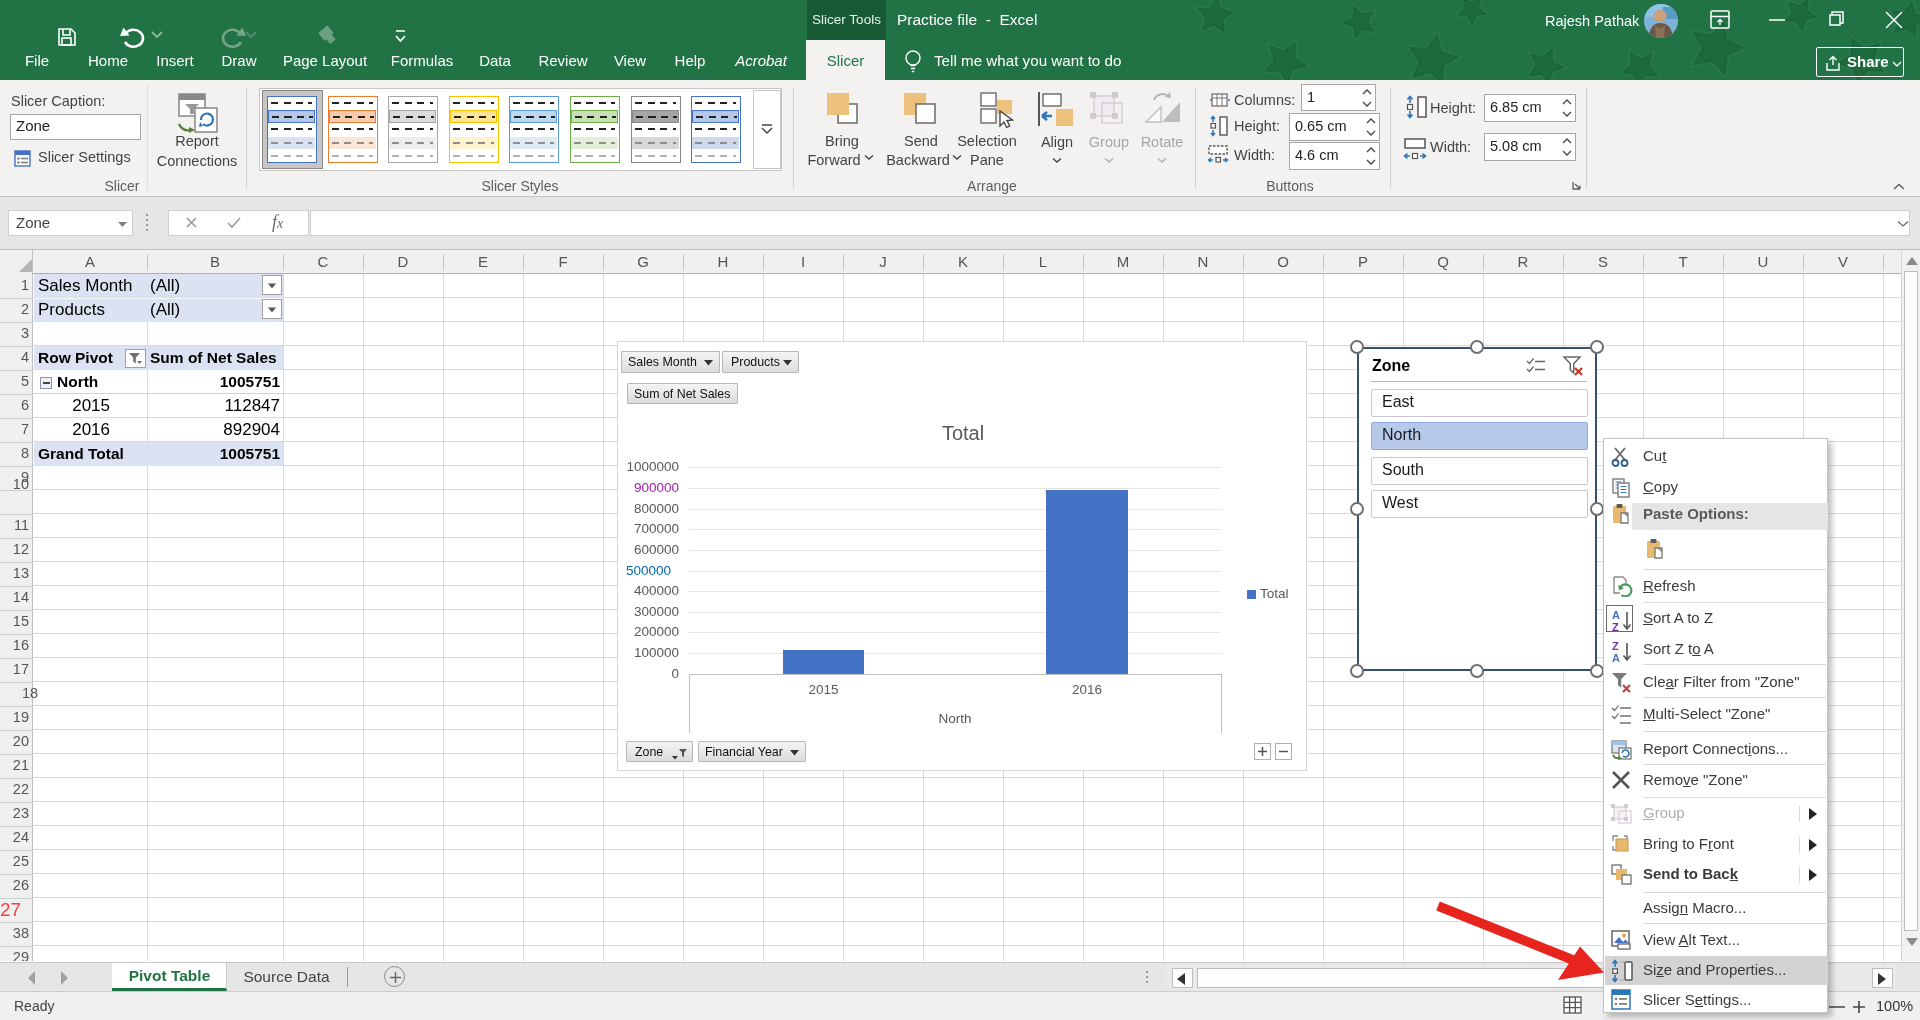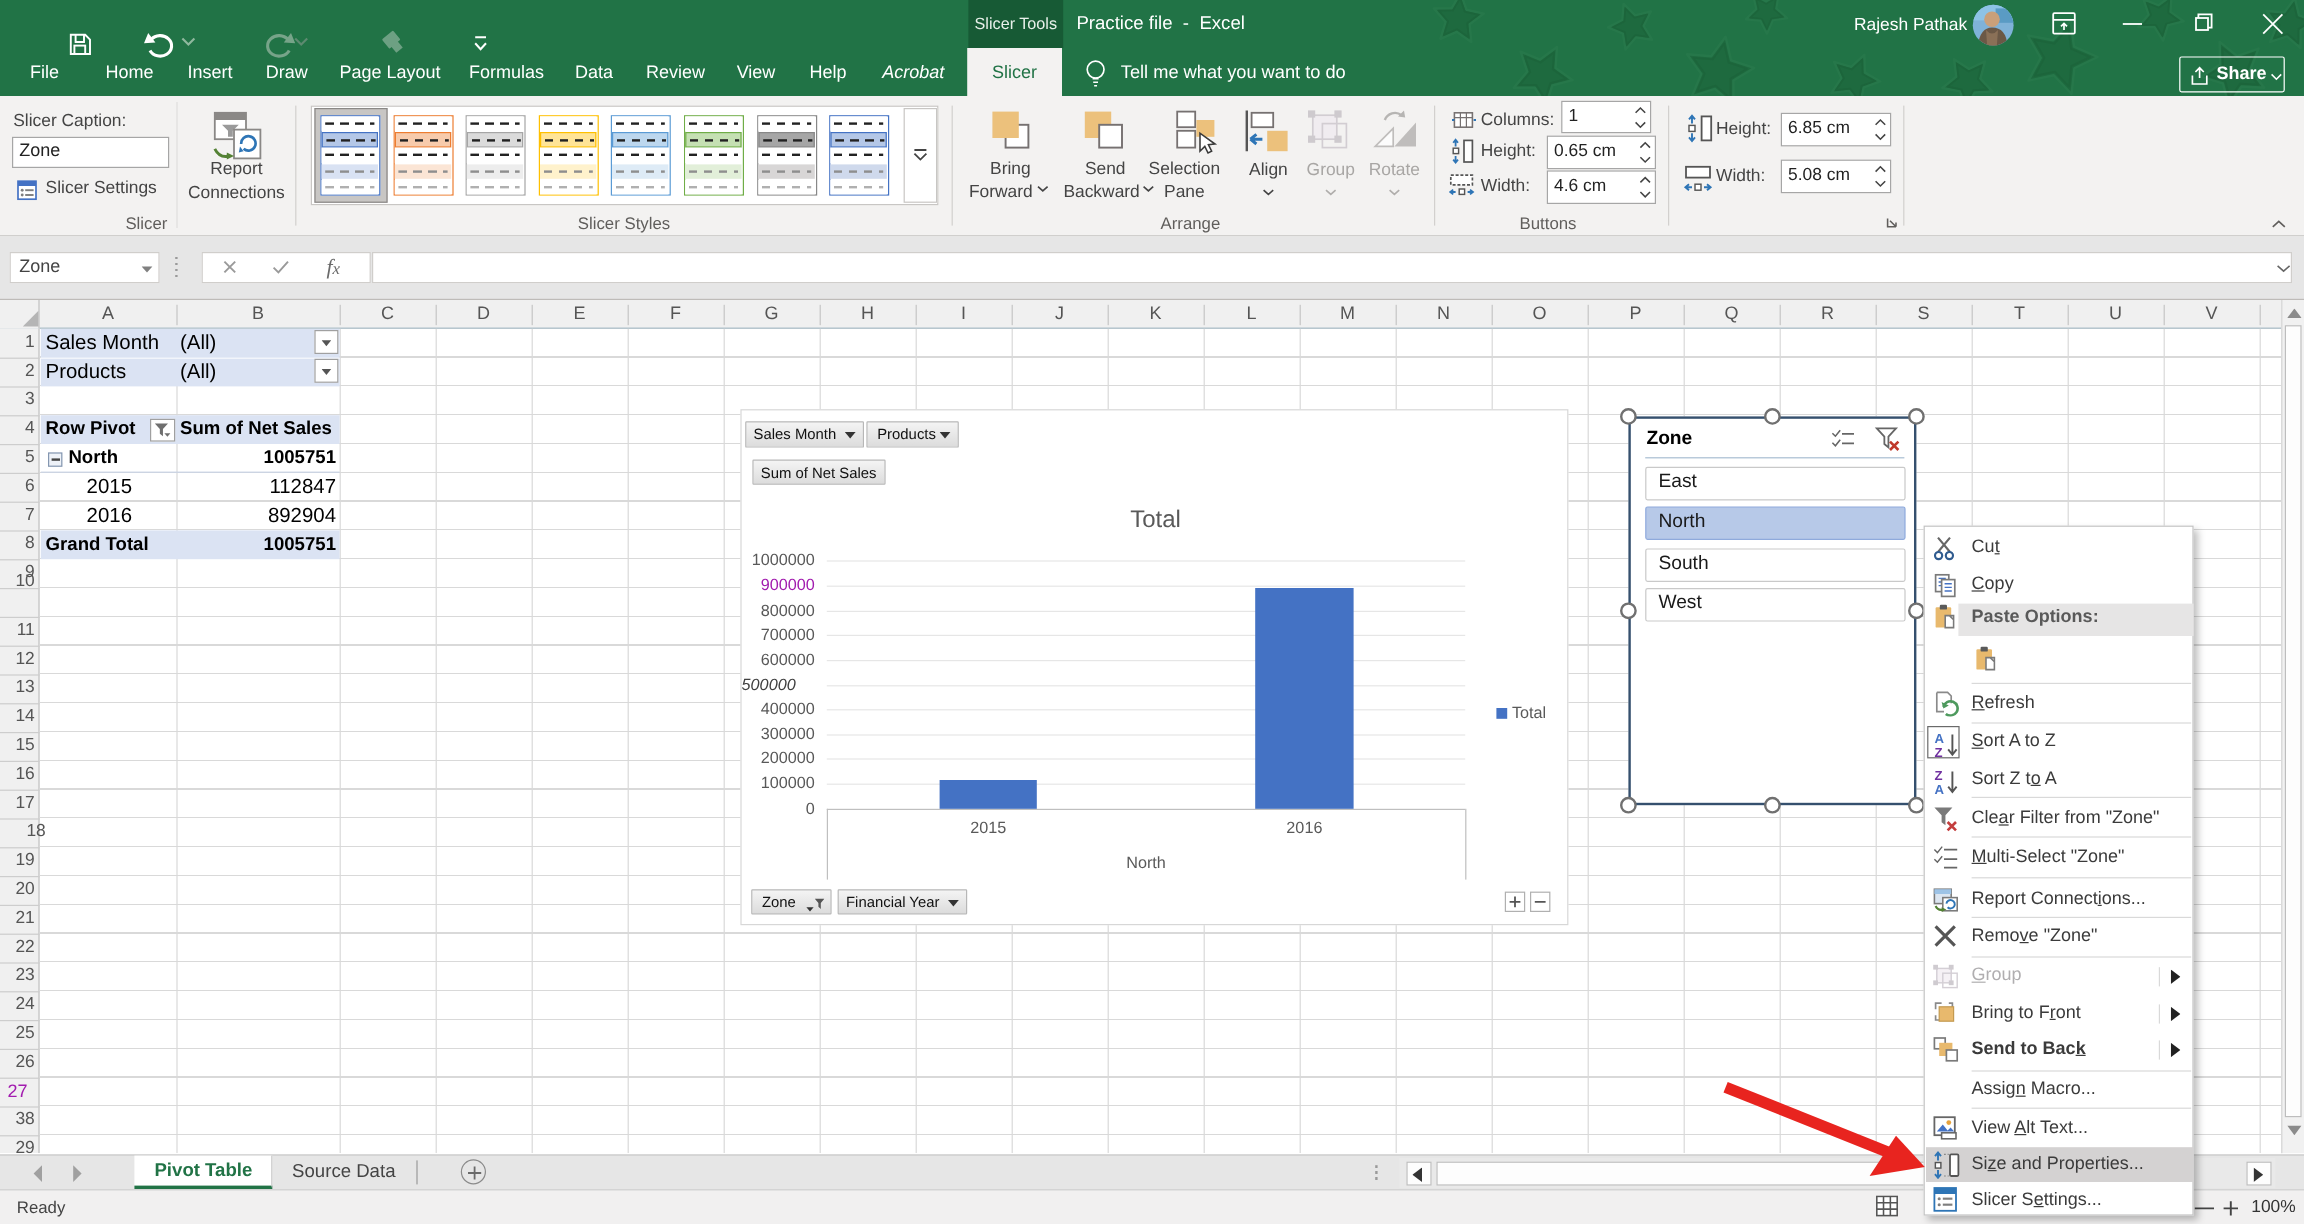--- a/index.html
+++ b/index.html
@@ -524,21 +524,21 @@
 <div style="position:absolute;left:0;top:528px;width:29px;height:24px;font-size:14.5px;color:#555;text-align:right;line-height:23px;">22</div>
 <div style="position:absolute;left:0;top:552px;width:33px;height:1px;background:#cdcdcd;"></div>
 <div style="position:absolute;left:0;top:552px;width:29px;height:24px;font-size:14.5px;color:#555;text-align:right;line-height:23px;">23</div>
 <div style="position:absolute;left:0;top:576px;width:33px;height:1px;background:#cdcdcd;"></div>
 <div style="position:absolute;left:0;top:576px;width:29px;height:24px;font-size:14.5px;color:#555;text-align:right;line-height:23px;">24</div>
 <div style="position:absolute;left:0;top:600px;width:33px;height:1px;background:#cdcdcd;"></div>
 <div style="position:absolute;left:0;top:600px;width:29px;height:24px;font-size:14.5px;color:#555;text-align:right;line-height:23px;">25</div>
 <div style="position:absolute;left:0;top:624px;width:33px;height:1px;background:#cdcdcd;"></div>
 <div style="position:absolute;left:0;top:624px;width:29px;height:24px;font-size:14.5px;color:#555;text-align:right;line-height:23px;">26</div>
 <div style="position:absolute;left:0;top:648px;width:33px;height:1px;background:#cdcdcd;"></div>
-<div style="position:absolute;left:0;top:648px;width:29px;height:24px;font-size:15px;color:#a21caf;text-align:center;line-height:23px;">27</div>
+<div style="position:absolute;left:0;top:648px;width:29px;height:24px;font-size:19px;color:#ef4444;text-align:left;line-height:23px;">27</div>
 <div style="position:absolute;left:0;top:672px;width:33px;height:1px;background:#cdcdcd;"></div>
 <div style="position:absolute;left:0;top:672px;width:29px;height:24px;font-size:14.5px;color:#555;text-align:right;line-height:23px;">38</div>
 <div style="position:absolute;left:0;top:696px;width:33px;height:1px;background:#cdcdcd;"></div>
 <div style="position:absolute;left:0;top:696px;width:29px;height:24px;font-size:14.5px;color:#555;text-align:right;line-height:23px;">29</div>
 
 <div style="position:absolute;left:33px;top:24px;width:1868px;height:687px;background:repeating-linear-gradient(to bottom,transparent 0 23px,#d9d9d9 23px 24px);"></div>
 <div style="position:absolute;left:147px;top:24px;width:1px;height:687px;background:#d9d9d9;"></div>
 <div style="position:absolute;left:283px;top:24px;width:1px;height:687px;background:#d9d9d9;"></div>
 <div style="position:absolute;left:363px;top:24px;width:1px;height:687px;background:#d9d9d9;"></div>
 <div style="position:absolute;left:443px;top:24px;width:1px;height:687px;background:#d9d9d9;"></div>
@@ -632,21 +632,21 @@
 <div style="position:absolute;left:0px;top:80px;width:690px;text-align:center;font-size:20px;color:#595959;">Total</div>
 <div style="position:absolute;left:0px;top:323.6px;width:61px;text-align:right;font-size:13.5px;color:#595959;">0</div>
 <div style="position:absolute;left:0px;top:303.0px;width:61px;text-align:right;font-size:13.5px;color:#595959;">100000</div>
 <div style="position:absolute;left:71px;top:311.0px;width:532px;height:1px;background:#e6e6e6;"></div>
 <div style="position:absolute;left:0px;top:282.4px;width:61px;text-align:right;font-size:13.5px;color:#595959;">200000</div>
 <div style="position:absolute;left:71px;top:290.4px;width:532px;height:1px;background:#e6e6e6;"></div>
 <div style="position:absolute;left:0px;top:261.7px;width:61px;text-align:right;font-size:13.5px;color:#595959;">300000</div>
 <div style="position:absolute;left:71px;top:269.7px;width:532px;height:1px;background:#e6e6e6;"></div>
 <div style="position:absolute;left:0px;top:241.1px;width:61px;text-align:right;font-size:13.5px;color:#595959;">400000</div>
 <div style="position:absolute;left:71px;top:249.1px;width:532px;height:1px;background:#e6e6e6;"></div>
-<div style="position:absolute;left:0px;top:220.5px;width:61px;text-align:left;font-size:13.5px;color:#404040;font-style:italic;">500000</div>
+<div style="position:absolute;left:0px;top:220.5px;width:61px;text-align:center;font-size:13.5px;color:#0369a1;">500000</div>
 <div style="position:absolute;left:71px;top:228.5px;width:532px;height:1px;background:#e6e6e6;"></div>
 <div style="position:absolute;left:0px;top:199.9px;width:61px;text-align:right;font-size:13.5px;color:#595959;">600000</div>
 <div style="position:absolute;left:71px;top:207.9px;width:532px;height:1px;background:#e6e6e6;"></div>
 <div style="position:absolute;left:0px;top:179.3px;width:61px;text-align:right;font-size:13.5px;color:#595959;">700000</div>
 <div style="position:absolute;left:71px;top:187.3px;width:532px;height:1px;background:#e6e6e6;"></div>
 <div style="position:absolute;left:0px;top:158.6px;width:61px;text-align:right;font-size:13.5px;color:#595959;">800000</div>
 <div style="position:absolute;left:71px;top:166.6px;width:532px;height:1px;background:#e6e6e6;"></div>
 <div style="position:absolute;left:0px;top:138.0px;width:61px;text-align:right;font-size:13.5px;color:#a21caf;">900000</div>
 <div style="position:absolute;left:71px;top:146.0px;width:532px;height:1px;background:#e6e6e6;"></div>
 <div style="position:absolute;left:0px;top:117.4px;width:61px;text-align:right;font-size:13.5px;color:#595959;">1000000</div>

